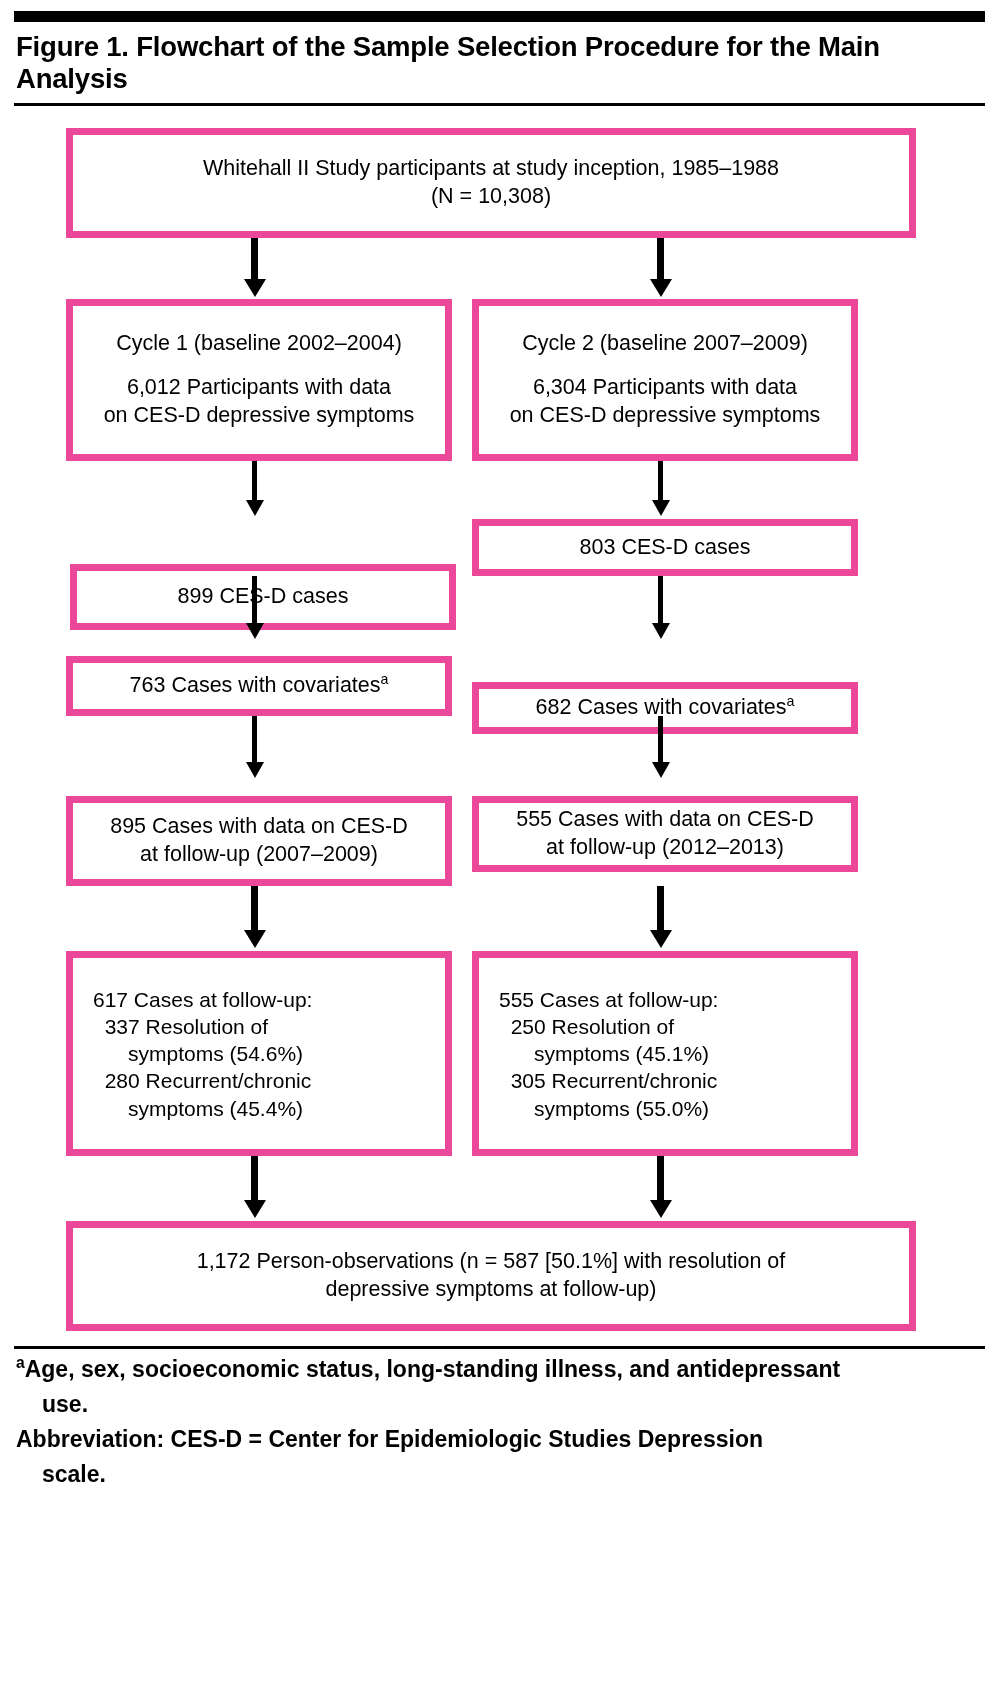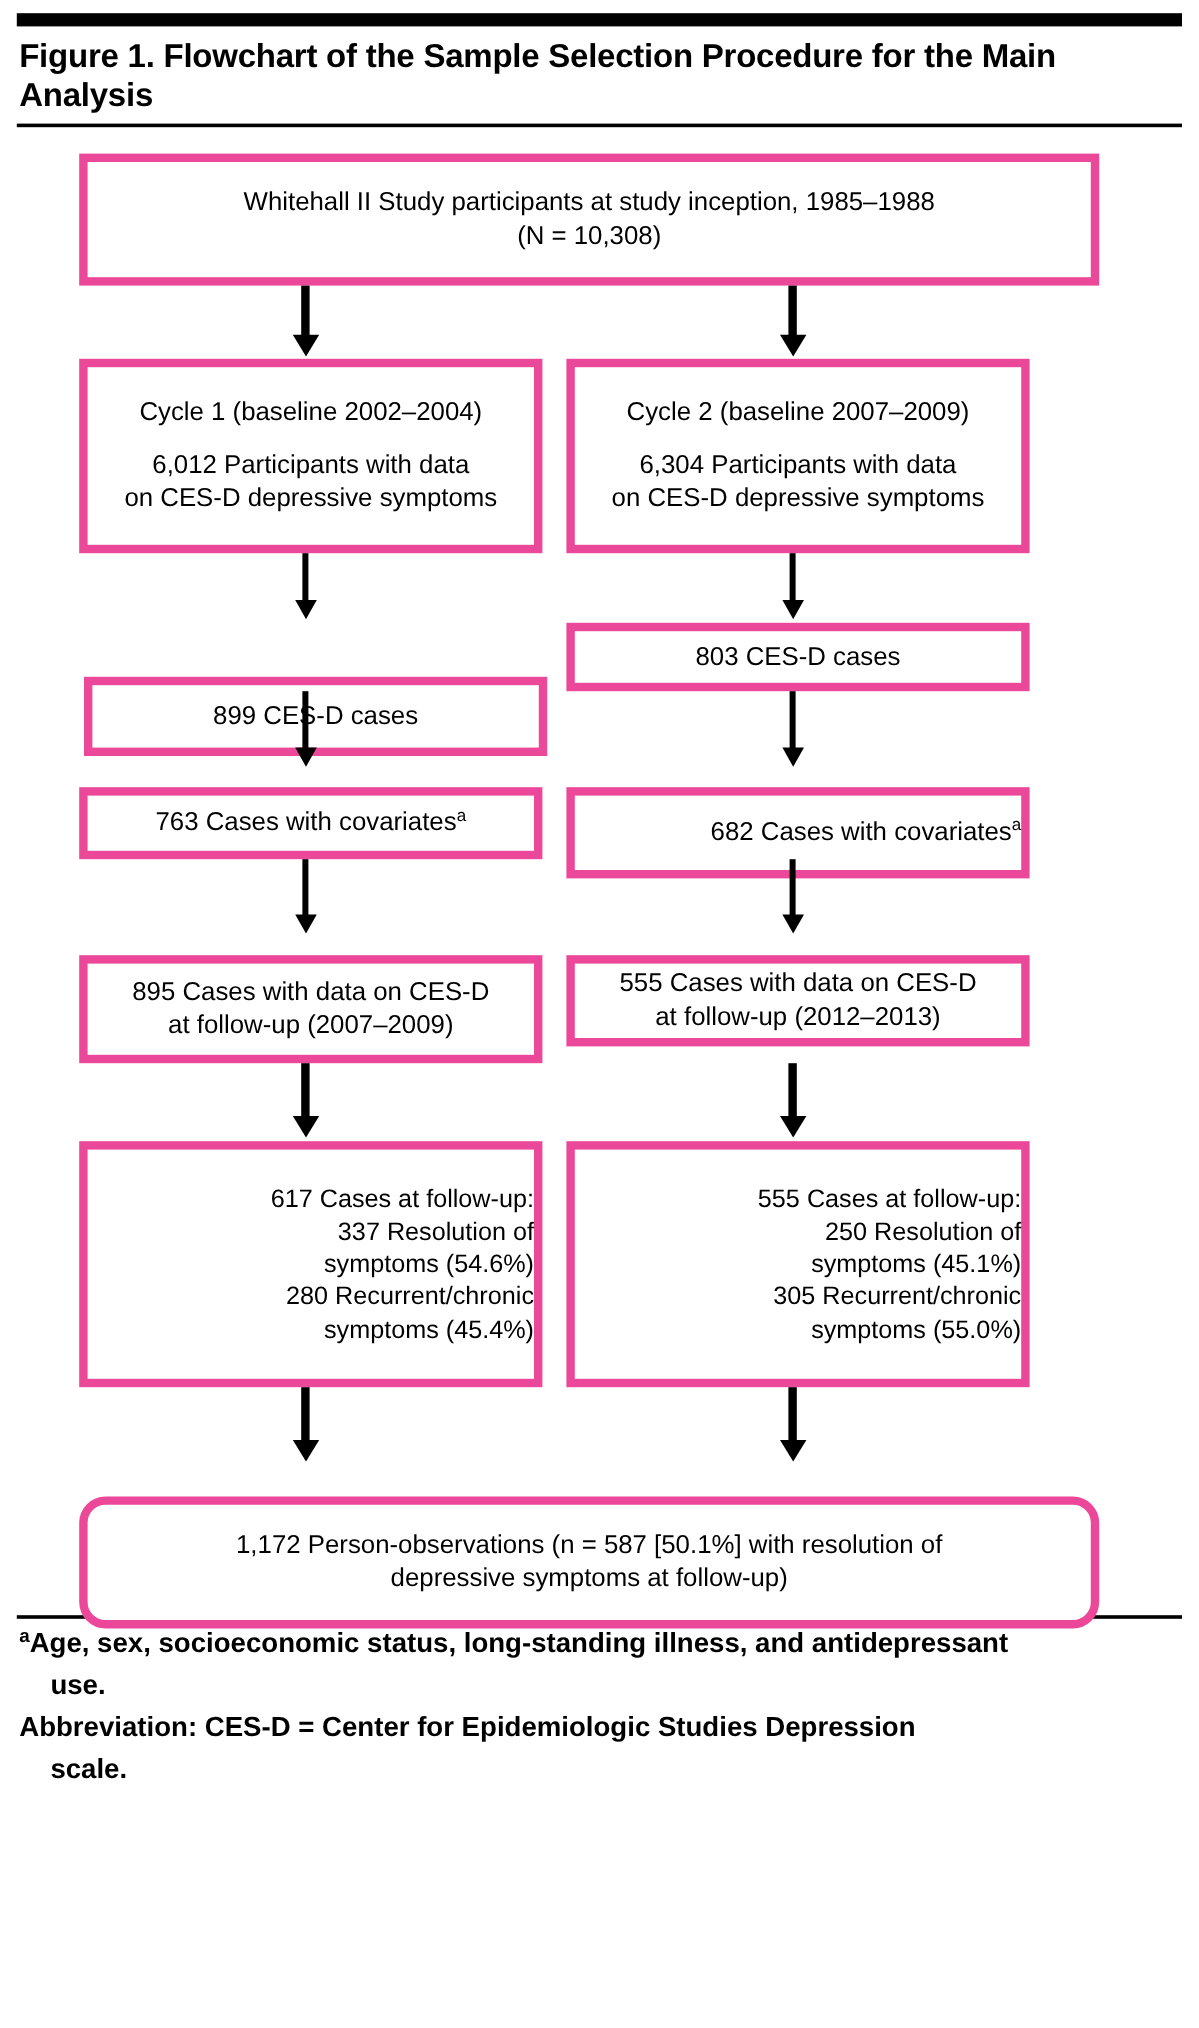--- a/index.html
+++ b/index.html
@@ -56,21 +56,21 @@
     background: #fff;
     display: flex;
     flex-direction: column;
     justify-content: center;
     text-align: center;
     font-size: 21.5px;
     line-height: 1.30;
     color: #000;
   }
   .box .ln { display: block; white-space: pre; }
-  .box.left-align { text-align: right; padding-left: 20px; }
+  .box.left-align { text-align: left; padding-left: 20px; }
   .box.left-align .ln { white-space: pre; }
 
   .gap { height: 16px; }
 
   sup.fn {
     font-size: 0.66em;
     vertical-align: super;
     line-height: 0;
   }
 
@@ -162,21 +162,21 @@
     <div class="box" style="left:458px; top:413px; width:386px; height:57px;">
       <span class="ln">803 CES-D cases</span>
     </div>
 
     <div class="arrow thin" style="left:238px; top:470px; height:48px;"></div>
     <div class="arrow thin" style="left:644px; top:470px; height:48px;"></div>
 
     <div class="box" style="left:52px; top:550px; width:386px; height:60px;">
       <span class="ln"><span>763 Cases with covariates</span><sup class="fn">a</sup></span>
     </div>
-    <div class="box" style="left:458px; top:550px; width:386px; height:76px;align-items:flex-end;">
+    <div class="box" style="left:458px; top:576px; width:386px; height:52px;">
       <span class="ln"><span>682 Cases with covariates</span><sup class="fn">a</sup></span>
     </div>
 
     <div class="arrow thin" style="left:238px; top:610px; height:47px;"></div>
     <div class="arrow thin" style="left:644px; top:610px; height:47px;"></div>
 
     <div class="box" style="left:52px; top:690px; width:386px; height:90px;">
       <span class="ln">895 Cases with data on CES-D</span>
       <span class="ln">at follow-up (2007–2009)</span>
     </div>
@@ -199,21 +199,21 @@
       <span class="ln">555 Cases at follow-up:</span>
       <span class="ln">  250 Resolution of</span>
       <span class="ln">      symptoms (45.1%)</span>
       <span class="ln">  305 Recurrent/chronic</span>
       <span class="ln">      symptoms (55.0%)</span>
     </div>
 
     <div class="arrow" style="left:237px; top:1050px; height:45px;"></div>
     <div class="arrow" style="left:643px; top:1050px; height:45px;"></div>
 
-    <div class="box" style="left:52px; top:1141px; width:850px; height:110px;border-radius:22px;">
+    <div class="box" style="left:52px; top:1115px; width:850px; height:110px;">
       <span class="ln">1,172 Person-observations (n = 587 [50.1%] with resolution of</span>
       <span class="ln">depressive symptoms at follow-up)</span>
     </div>
 
   </div>
 
   <div class="foot-rule"></div>
 
   <div class="notes">
     <p><sup>a</sup><span>Age, sex, socioeconomic status, long-standing illness, and antidepressant</span></p>

